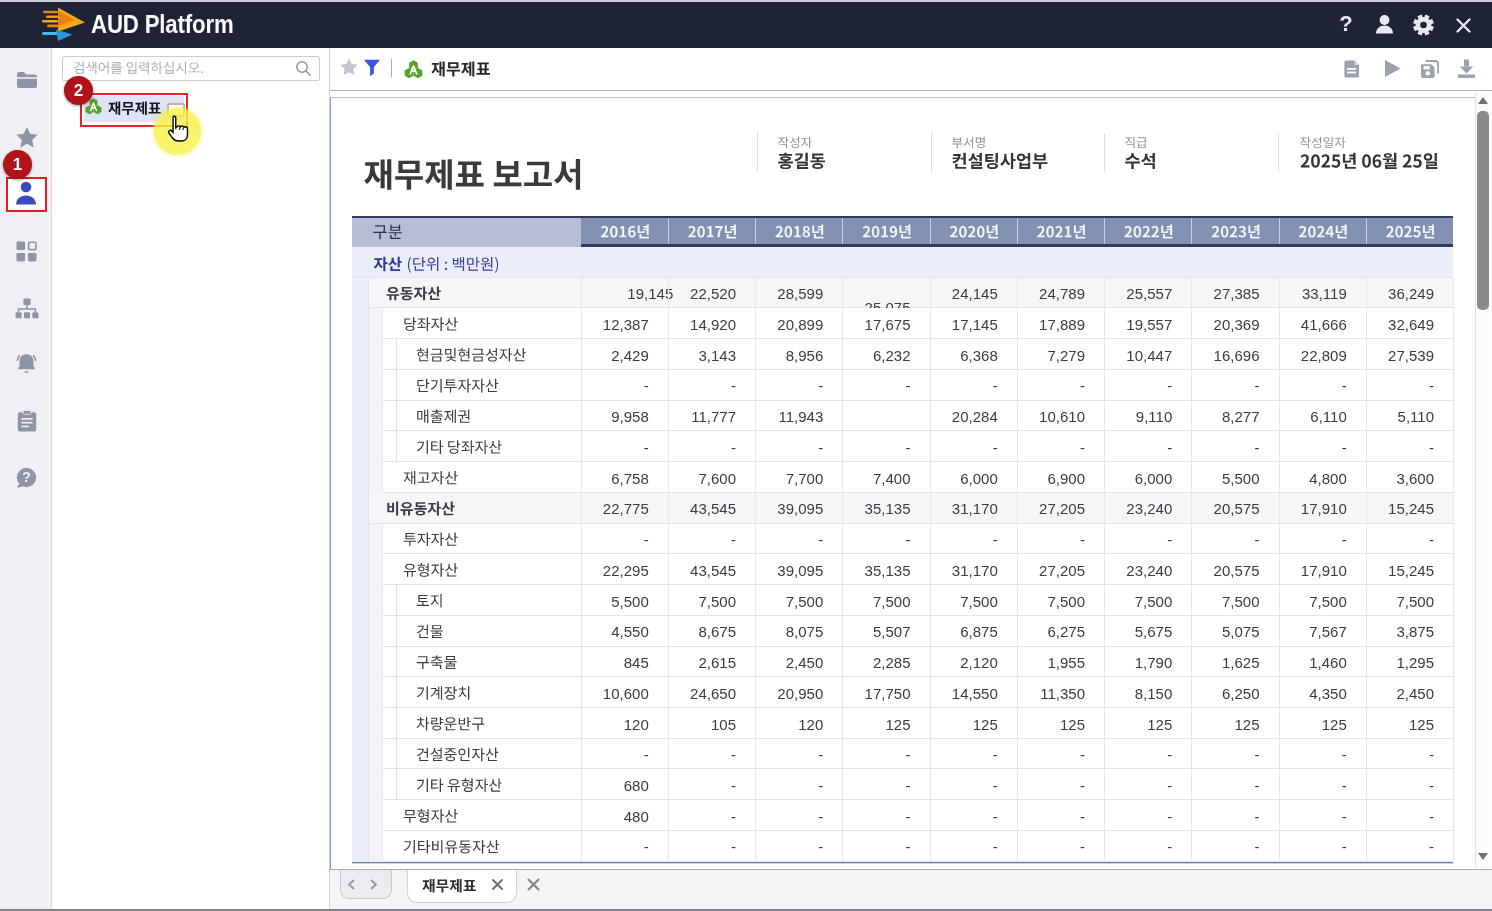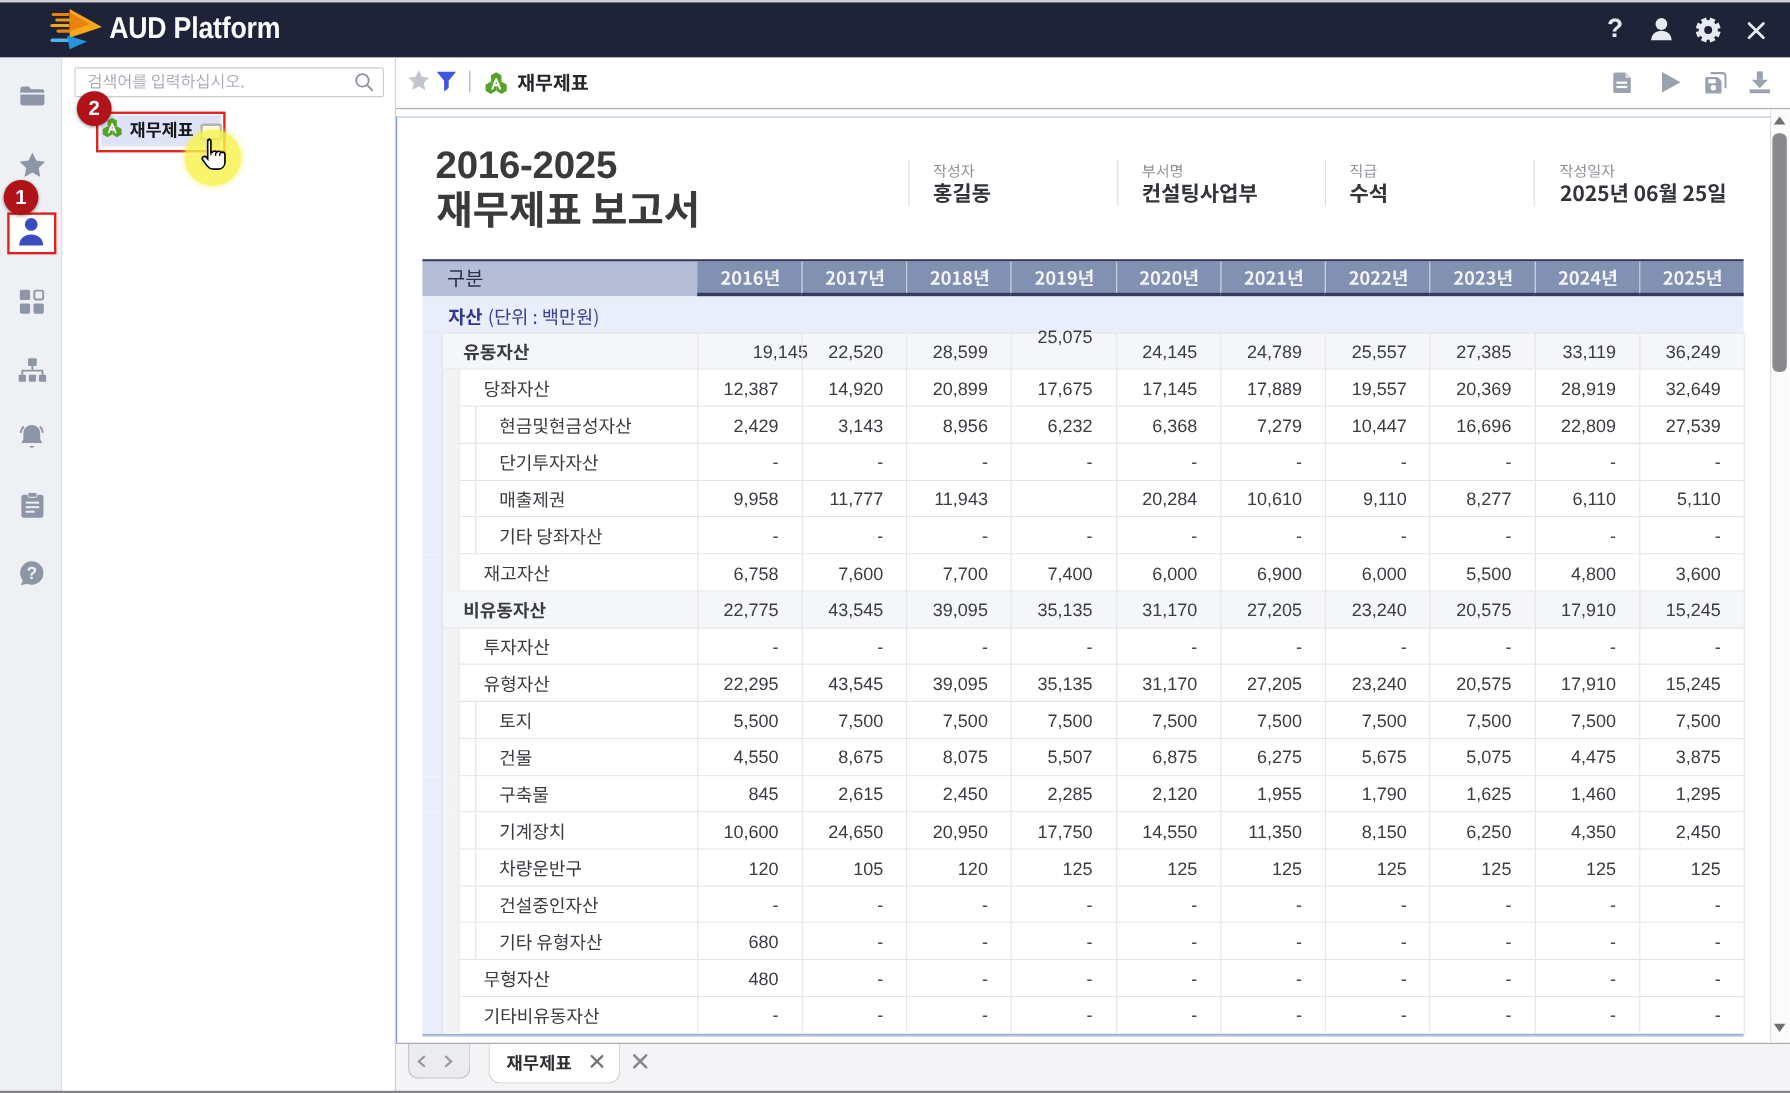--- a/index.html
+++ b/index.html
@@ -128,21 +128,20 @@
 <path d="M1 5.6 a1.4 1.4 0 0 1 1.4-1.4 h9 l3.2 3.2 v9.2 a1.4 1.4 0 0 1-1.4 1.4 h-10.8 a1.4 1.4 0 0 1-1.4-1.4 z" fill="#9aa2b0"></path>
 <rect x="3.6" y="6" width="6.2" height="3.4" fill="#fff"></rect>
 <circle cx="7.8" cy="13.2" r="2.3" fill="#fff"></circle>
     </svg>
     <svg style="position:absolute;left:1457px;top:59px" width="19" height="19" viewBox="0 0 19 19">
 <rect x="7" y="0.5" width="5" height="7" fill="#9aa2b0"></rect>
 <polygon points="2.8,7.5 16.2,7.5 9.5,14.5" fill="#9aa2b0"></polygon>
 <rect x="1" y="15.5" width="17" height="3.4" fill="#9aa2b0"></rect>
     </svg>
     <div style="position:absolute;left:330px;top:97px;width:1145px;height:771px;background:#fff;border-left:1px solid #7d9bc8;border-top:1px solid #b8c5d9"></div>
-    <div style="position:absolute;left:363px;top:119px;font-size:32px;font-weight:bold;color:#3a3a3c;letter-spacing:-0.2px">2016-2025</div>
     <div style="position:absolute;left:756.5px;top:132.5px;width:1px;height:39.5px;background:#dcdee2"></div>
     <div style="position:absolute;left:930.5px;top:132.5px;width:1px;height:39.5px;background:#dcdee2"></div>
     <div style="position:absolute;left:1103.5px;top:132.5px;width:1px;height:39.5px;background:#dcdee2"></div>
     <div style="position:absolute;left:1277.5px;top:132.5px;width:1px;height:39.5px;background:#dcdee2"></div>
     <div style="position:absolute;left:352.0px;top:216px;width:1101.0px;height:2px;background:#333b60"></div>
     <div style="position:absolute;left:352.0px;top:218px;width:228.5px;height:29px;background:#b5bed4"></div>
     <div style="position:absolute;left:580.5px;top:218px;width:87.25px;height:26px;background:#8290b2;border-bottom:3px solid #333b60"></div>
     <div style="position:absolute;left:667.75px;top:218px;width:87.25px;height:26px;background:#8290b2;border-bottom:3px solid #333b60"></div>
     <div style="position:absolute;left:755.0px;top:218px;width:87.25px;height:26px;background:#8290b2;border-bottom:3px solid #333b60"></div>
     <div style="position:absolute;left:842.25px;top:218px;width:87.25px;height:26px;background:#8290b2;border-bottom:3px solid #333b60"></div>
@@ -161,39 +160,39 @@
     <div style="position:absolute;left:1191.25px;top:218px;width:1px;height:26px;background:#c5cddf"></div>
     <div style="position:absolute;left:1278.5px;top:218px;width:1px;height:26px;background:#c5cddf"></div>
     <div style="position:absolute;left:1365.75px;top:218px;width:1px;height:26px;background:#c5cddf"></div>
     <div style="position:absolute;left:352.0px;top:247.0px;width:1101.0px;height:30.7px;background:#e9eefa"></div>
     <div style="position:absolute;left:352.0px;top:276.7px;width:1101.0px;height:1px;background:#e3e4e8"></div>
     <div style="position:absolute;left:352.0px;top:277.7px;width:1101.0px;height:30.74px;background:#f5f6f8;border-bottom:1px solid #e3e4e8;box-sizing:border-box"></div>
     <div style="position:absolute;left:352.0px;top:277.7px;width:15.5px;height:30.74px;background:#e9eefa;border-right:1px solid #dde2ef"></div>
     <div class="n" style="left:605px;top:277.7px;width:68.25px">19,145</div>
     <div class="n" style="left:667.75px;top:277.7px;width:68.25px">22,520</div>
     <div class="n" style="left:755.0px;top:277.7px;width:68.25px">28,599</div>
-    <div class="n" style="left:842.25px;top:265px;width:68.25px">25,075</div>
+    <div class="n" style="left:842.25px;top:291px;width:68.25px">25,075</div>
     <div class="n" style="left:929.5px;top:277.7px;width:68.25px">24,145</div>
     <div class="n" style="left:1016.75px;top:277.7px;width:68.25px">24,789</div>
     <div class="n" style="left:1104.0px;top:277.7px;width:68.25px">25,557</div>
     <div class="n" style="left:1191.25px;top:277.7px;width:68.25px">27,385</div>
     <div class="n" style="left:1278.5px;top:277.7px;width:68.25px">33,119</div>
     <div class="n" style="left:1365.75px;top:277.7px;width:68.25px">36,249</div>
     <div style="position:absolute;left:352.0px;top:308.44px;width:1101.0px;height:30.74px;background:#fff;border-bottom:1px solid #e3e4e8;box-sizing:border-box"></div>
     <div style="position:absolute;left:352.0px;top:308.44px;width:15.5px;height:30.74px;background:#e9eefa;border-right:1px solid #dde2ef"></div>
     <div style="position:absolute;left:369.0px;top:308.44px;width:13px;height:30.74px;background:#f2f3f5;border-right:1px solid #e8e9ec"></div>
     <div class="n" style="left:580.5px;top:308.44px;width:68.25px">12,387</div>
     <div class="n" style="left:667.75px;top:308.44px;width:68.25px">14,920</div>
     <div class="n" style="left:755.0px;top:308.44px;width:68.25px">20,899</div>
     <div class="n" style="left:842.25px;top:308.44px;width:68.25px">17,675</div>
     <div class="n" style="left:929.5px;top:308.44px;width:68.25px">17,145</div>
     <div class="n" style="left:1016.75px;top:308.44px;width:68.25px">17,889</div>
     <div class="n" style="left:1104.0px;top:308.44px;width:68.25px">19,557</div>
     <div class="n" style="left:1191.25px;top:308.44px;width:68.25px">20,369</div>
-    <div class="n" style="left:1278.5px;top:308.44px;width:68.25px">28,919</div>
+    <div class="n" style="left:1278.5px;top:308.44px;width:68.25px">41,666</div>
     <div class="n" style="left:1365.75px;top:308.44px;width:68.25px">32,649</div>
     <div style="position:absolute;left:352.0px;top:339.17px;width:1101.0px;height:30.74px;background:#fff;border-bottom:1px solid #e3e4e8;box-sizing:border-box"></div>
     <div style="position:absolute;left:352.0px;top:339.17px;width:15.5px;height:30.74px;background:#e9eefa;border-right:1px solid #dde2ef"></div>
     <div style="position:absolute;left:369.0px;top:339.17px;width:13px;height:30.74px;background:#f2f3f5;border-right:1px solid #e8e9ec"></div>
     <div style="position:absolute;left:395.5px;top:339.17px;width:1px;height:30.74px;background:#e0e1e5"></div>
     <div class="n" style="left:580.5px;top:339.17px;width:68.25px">2,429</div>
     <div class="n" style="left:667.75px;top:339.17px;width:68.25px">3,143</div>
     <div class="n" style="left:755.0px;top:339.17px;width:68.25px">8,956</div>
     <div class="n" style="left:842.25px;top:339.17px;width:68.25px">6,232</div>
     <div class="n" style="left:929.5px;top:339.17px;width:68.25px">6,368</div>
@@ -313,21 +312,21 @@
     <div style="position:absolute;left:369.0px;top:615.81px;width:13px;height:30.74px;background:#f2f3f5;border-right:1px solid #e8e9ec"></div>
     <div style="position:absolute;left:395.5px;top:615.81px;width:1px;height:30.74px;background:#e0e1e5"></div>
     <div class="n" style="left:580.5px;top:615.81px;width:68.25px">4,550</div>
     <div class="n" style="left:667.75px;top:615.81px;width:68.25px">8,675</div>
     <div class="n" style="left:755.0px;top:615.81px;width:68.25px">8,075</div>
     <div class="n" style="left:842.25px;top:615.81px;width:68.25px">5,507</div>
     <div class="n" style="left:929.5px;top:615.81px;width:68.25px">6,875</div>
     <div class="n" style="left:1016.75px;top:615.81px;width:68.25px">6,275</div>
     <div class="n" style="left:1104.0px;top:615.81px;width:68.25px">5,675</div>
     <div class="n" style="left:1191.25px;top:615.81px;width:68.25px">5,075</div>
-    <div class="n" style="left:1278.5px;top:615.81px;width:68.25px">4,475</div>
+    <div class="n" style="left:1278.5px;top:615.81px;width:68.25px">7,567</div>
     <div class="n" style="left:1365.75px;top:615.81px;width:68.25px">3,875</div>
     <div style="position:absolute;left:352.0px;top:646.54px;width:1101.0px;height:30.74px;background:#fff;border-bottom:1px solid #e3e4e8;box-sizing:border-box"></div>
     <div style="position:absolute;left:352.0px;top:646.54px;width:15.5px;height:30.74px;background:#e9eefa;border-right:1px solid #dde2ef"></div>
     <div style="position:absolute;left:369.0px;top:646.54px;width:13px;height:30.74px;background:#f2f3f5;border-right:1px solid #e8e9ec"></div>
     <div style="position:absolute;left:395.5px;top:646.54px;width:1px;height:30.74px;background:#e0e1e5"></div>
     <div class="n" style="left:580.5px;top:646.54px;width:68.25px">845</div>
     <div class="n" style="left:667.75px;top:646.54px;width:68.25px">2,615</div>
     <div class="n" style="left:755.0px;top:646.54px;width:68.25px">2,450</div>
     <div class="n" style="left:842.25px;top:646.54px;width:68.25px">2,285</div>
     <div class="n" style="left:929.5px;top:646.54px;width:68.25px">2,120</div>

